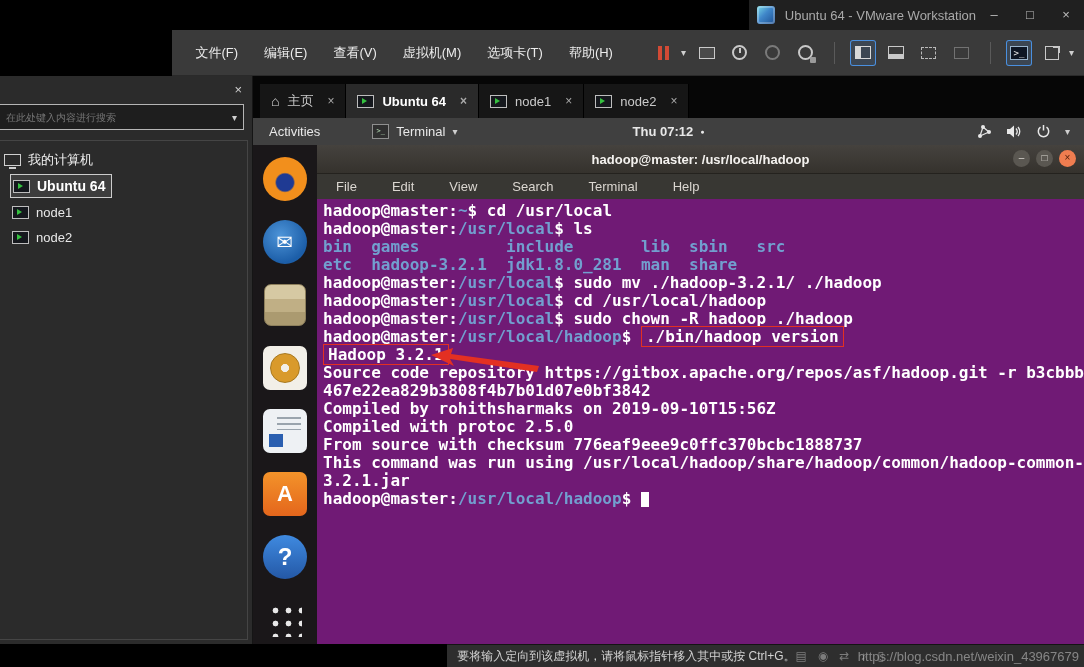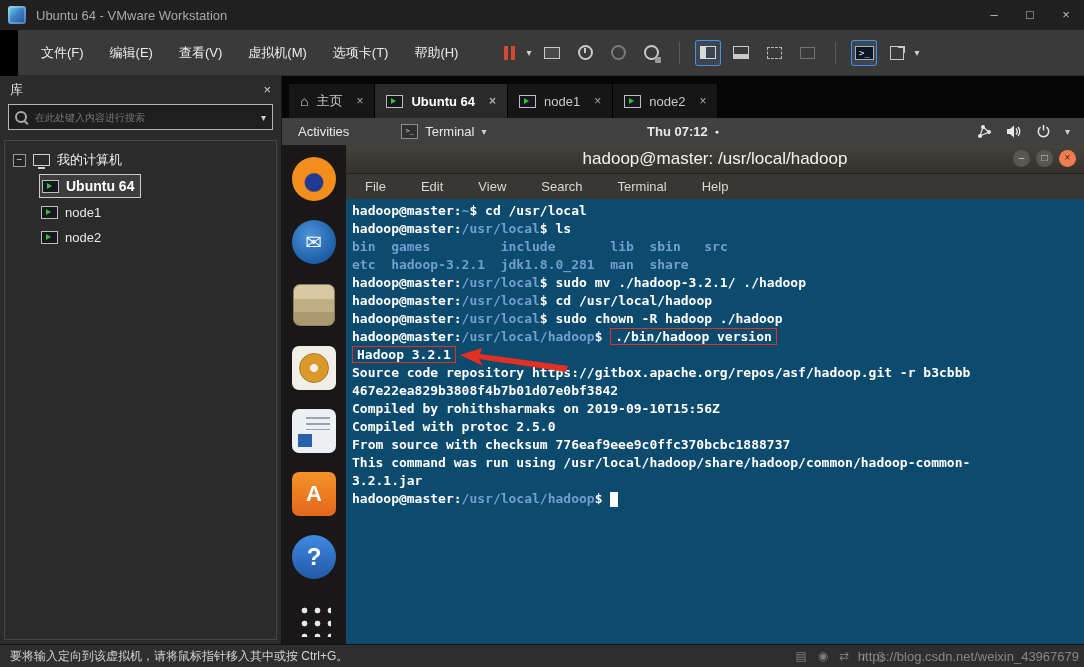--- a/index.html
+++ b/index.html
@@ -1,17 +1,17 @@
 <!DOCTYPE html>
 <html><head>
 <meta charset="utf-8">
 <style>
   html,body{margin:0;padding:0;width:1084px;height:667px;overflow:hidden;background:#000;
     font-family:"Liberation Sans","DejaVu Sans",sans-serif;-webkit-font-smoothing:antialiased;}
-  .app{width:1084px;height:667px;display:flex;flex-direction:column;}
+  .app{width:1084px;height:667px;display:flex;flex-direction:column;align-items:flex-end;}
 
   
   .titlebar{height:30px;background:#202020;display:flex;align-items:center;padding-left:8px;flex:0 0 auto;}
   .vm-logo{width:18px;height:18px;border-radius:3px;margin-right:10px;
     background:linear-gradient(135deg,#7adbe8 0%,#3f86c9 45%,#1c4f92 100%);box-shadow:inset 0 0 0 2px rgba(255,255,255,.25);}
   .win-title{color:#a9a9a9;font-size:13px;}
   .win-controls{margin-left:auto;display:flex;height:30px;}
   .win-btn{width:36px;height:30px;line-height:30px;text-align:center;color:#bdbdbd;font-size:13px;}
 
   
@@ -102,27 +102,27 @@
   .icon-ubuntu-software{border-radius:7px;background:linear-gradient(#f3932a,#e4661c);}
   .icon-ubuntu-software::after{content:"A";color:#fff;font-weight:bold;font-size:22px;}
   .icon-help{border-radius:50%;background:linear-gradient(#3f8ae0,#2458a6);}
   .icon-help::after{content:"?";color:#fff;font-weight:bold;font-size:24px;}
   .icon-show-applications{background-image:radial-gradient(#e8e8e8 2.6px,transparent 3.2px);background-size:13px 13px;width:33px;height:33px;}
 
   
   .terminal{flex:1;display:flex;flex-direction:column;min-width:0;}
   .term-header{height:28px;background:linear-gradient(#45423e,#35322d);border-bottom:1px solid #24221e;
     display:flex;align-items:center;justify-content:center;position:relative;flex:0 0 auto;}
-  .term-title{color:#f4f2ef;font-size:17px;font-weight:normal;}
+  .term-title{color:#f4f2ef;font-size:13px;font-weight:bold;}
   .term-btns{position:absolute;right:8px;top:5px;display:flex;gap:6px;}
   .tw-btn{width:17px;height:17px;border-radius:50%;background:#5a5751;color:#d9d6d0;font-size:10px;line-height:16px;text-align:center;}
   .tw-close{background:#ef7d50;color:#55200c;}
   .term-menubar{height:25px;background:#383733;display:flex;align-items:center;gap:35px;padding-left:19px;color:#dbd7d1;font-size:13px;flex:0 0 auto;}
-  .term-body{flex:1;background:#0c4a6e;position:relative;padding:3px 16px 0 6px;overflow:hidden;
-    font-family:"DejaVu Sans Mono",monospace;font-size:13px;line-height:18px;font-weight:bold;color:#ffffff;}
+  .term-body{flex:1;background:#701a75;position:relative;padding:3px 0 0 6px;overflow:hidden;
+    font-family:"DejaVu Sans Mono",monospace;font-size:16px;line-height:18px;font-weight:bold;color:#ffffff;}
   .term-line{white-space:pre;height:18px;}
   .seg-host{color:#ffffff;}
   .seg-plain{color:#ffffff;}
   .seg-path{color:#729fcf;}
   .seg-dir{color:#729fcf;}
   .seg-redbox{border:1px solid #e33022;padding:0 4px;}
   .seg-cursor{display:inline-block;width:8px;height:15px;background:#ffffff;vertical-align:-2px;}
   .red-arrow{position:absolute;left:112px;top:148px;width:112px;height:30px;}
 
   

